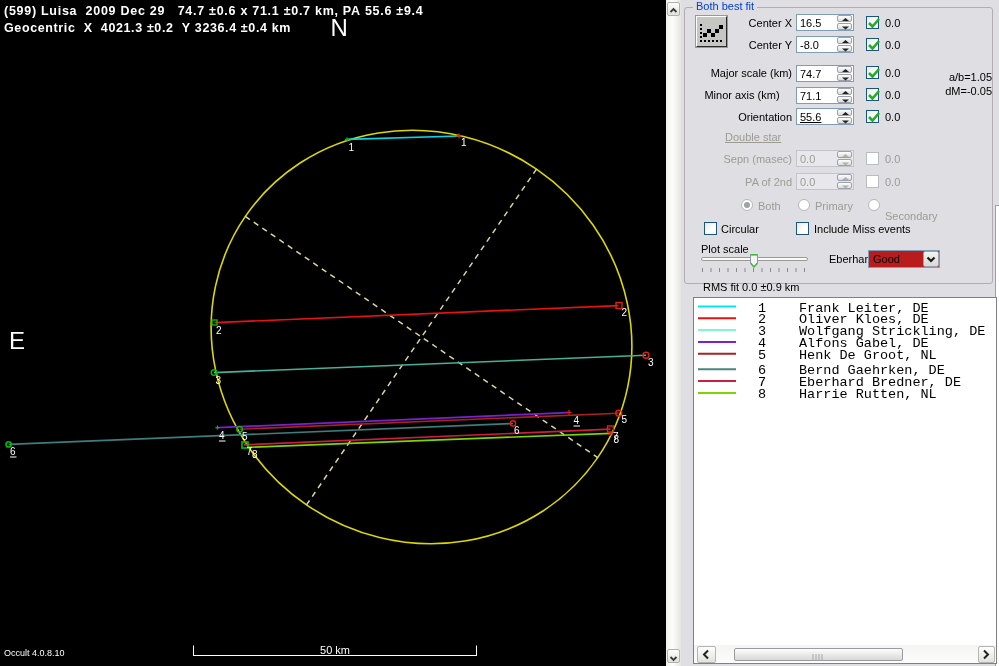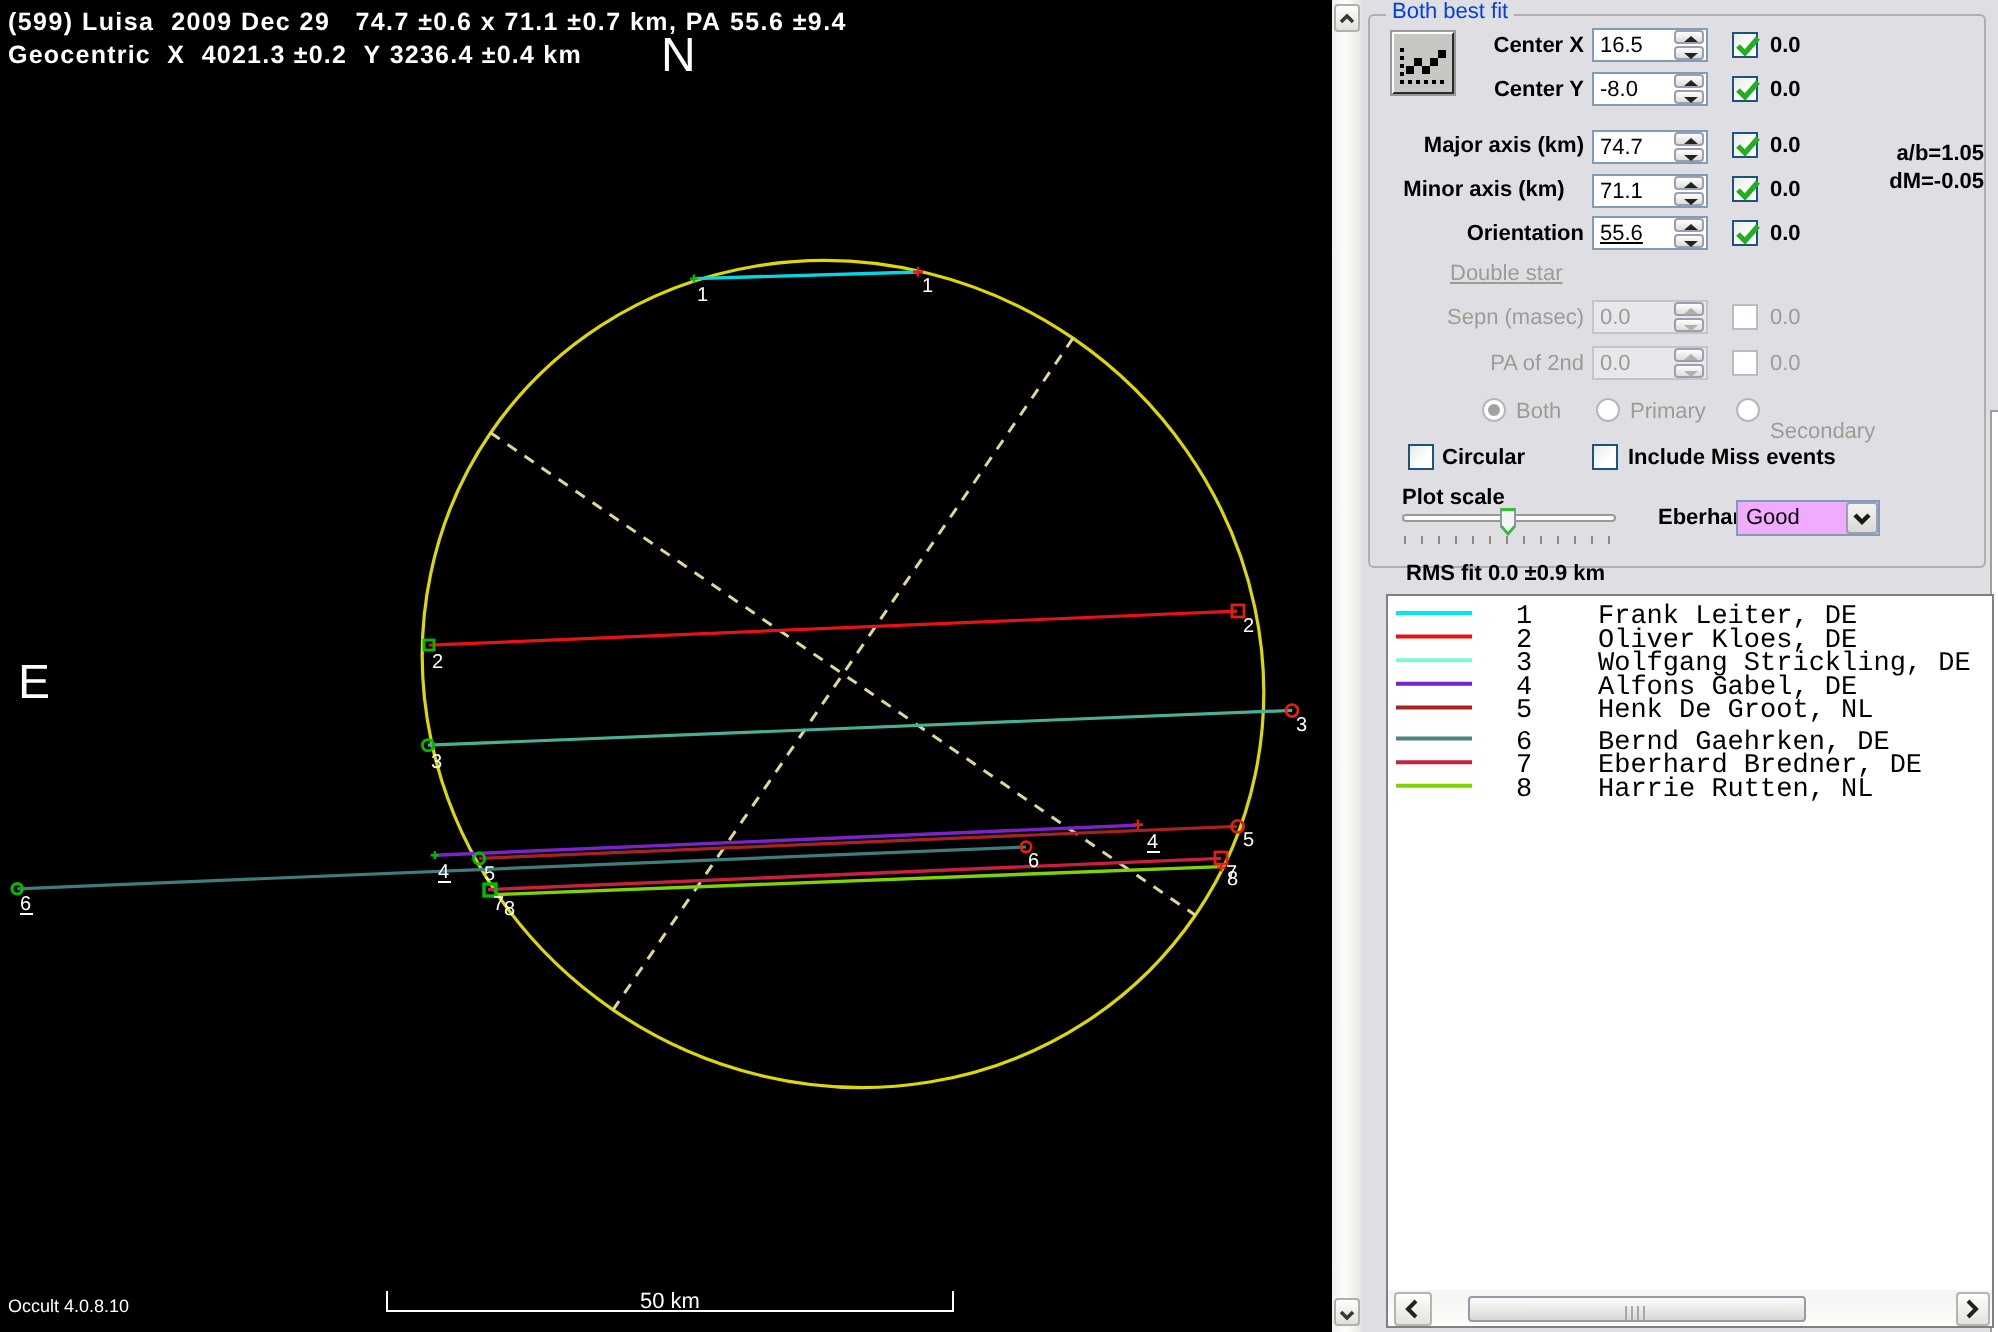--- a/index.html
+++ b/index.html
@@ -1,20 +1,20 @@
 <!DOCTYPE html>
 <html><head>
 <meta charset="utf-8">
 <style>
 html,body{margin:0;padding:0;width:999px;height:666px;overflow:hidden;background:#000;}
 *{box-sizing:border-box;}
 body{font-family:"Liberation Sans",sans-serif;}
 #plot{position:absolute;left:0;top:0;width:666px;height:666px;background:#000;}
 #panel{position:absolute;left:666px;top:0;width:333px;height:666px;background:#dfdee2;}
-.lbl{position:absolute;font-size:11px;color:#000;white-space:nowrap;font-weight:bold;}
+.lbl{position:absolute;font-size:11px;color:#000;white-space:nowrap;}
 .glbl{position:absolute;font-size:11px;color:#9c9c95;white-space:nowrap;}
 .rlabel{text-align:right;}
 .field{position:absolute;width:58px;height:17px;background:#fff;border:1px solid #7f9db9;font-size:11px;color:#000;padding:2px 0 0 3px;}
 .dfield{position:absolute;width:58px;height:17px;background:#e8e7eb;border:1px solid #c4c4cc;font-size:11px;color:#9c9c95;padding:2px 0 0 3px;}
 .spin{position:absolute;width:15px;height:15px;}
 .spbtn{position:absolute;left:0;width:15px;height:7px;background:linear-gradient(#fefefe,#dcdcd8);border:1px solid #9aa0b0;border-radius:2px;}
 .spbtn svg{position:absolute;left:2px;top:1px;}
 .cb{position:absolute;width:13px;height:13px;background:linear-gradient(135deg,#e8e8e4,#fff 60%);border:1px solid #1c5480;}
 .cbd{position:absolute;width:13px;height:13px;background:#fff;border:1px solid #b9bcc2;}
 .ck{position:absolute;left:-1px;top:-2px;}
@@ -137,21 +137,21 @@
           <rect x="18" y="12" width="4" height="4"></rect>
           <rect x="22" y="8" width="4" height="4"></rect>
 </g>
 </svg>
 </div>
 
 <div class="lbl rlabel" style="left:46px;top:16.5px;width:80px;">Center X</div>
 <div class="field" style="left:130px;top:14px;">16.5</div>
 <div class="lbl rlabel" style="left:46px;top:38.5px;width:80px;">Center Y</div>
 <div class="field" style="left:130px;top:36px;">-8.0</div>
-<div class="lbl rlabel" style="left:26px;top:67px;width:100px;">Major axis (km)</div>
+<div class="lbl rlabel" style="left:26px;top:67px;width:100px;">Major scale (km)</div>
 <div class="field" style="left:130px;top:64.5px;">74.7</div>
 <div class="lbl rlabel" style="left:26px;top:89px;width:100px;text-align:center;">Minor axis (km)</div>
 <div class="field" style="left:130px;top:86.5px;">71.1</div>
 <div class="lbl rlabel" style="left:26px;top:110.5px;width:100px;">Orientation</div>
 <div class="field" style="left:130px;top:108px;text-decoration:underline;">55.6</div>
 
 <div class="lbl rlabel" style="left:246px;top:71px;width:80px;">a/b=1.05</div>
 <div class="lbl rlabel" style="left:246px;top:85px;width:80px;">dM=-0.05</div>
 
 <div class="glbl" style="left:59px;top:131px;text-decoration:underline;">Double star</div>
@@ -192,21 +192,21 @@
         <line x1="60" y1="0" x2="60" y2="4"></line>
         <line x1="68.5" y1="0" x2="68.5" y2="4"></line>
         <line x1="77" y1="0" x2="77" y2="4"></line>
         <line x1="85.5" y1="0" x2="85.5" y2="4"></line>
         <line x1="94" y1="0" x2="94" y2="4"></line>
         <line x1="102.5" y1="0" x2="102.5" y2="4"></line>
 </g>
 </svg>
 
 <div class="lbl" style="left:163px;top:253px;">Eberhard</div>
-<div style="position:absolute;left:202px;top:250px;width:72px;height:18px;background:#f0abfc;border:1px solid #7f9db9;font-size:11px;padding:2px 0 0 4px;">Good</div>
+<div style="position:absolute;left:202px;top:250px;width:72px;height:18px;background:#b91c1c;border:1px solid #7f9db9;font-size:11px;padding:2px 0 0 4px;">Good</div>
 <div style="position:absolute;left:257px;top:251px;width:16px;height:16px;background:linear-gradient(#f4f4f2,#d8d8d4);border:1px solid #9aa0b0;border-radius:2px;">
 <svg width="14" height="14">
         <path d="M3.5,5.5 L7,9 L10.5,5.5" fill="none" stroke="#1a1a14" stroke-width="2.2"></path>
       </svg></div>
 
 <div class="lbl" style="left:37px;top:281px;">RMS fit 0.0 ±0.9 km</div>
 
 <div style="position:absolute;left:329px;top:205px;width:4px;height:461px;background:#fff;border-left:1px solid #a0a09a;border-top:1px solid #a0a09a;"></div>
 
 <div style="position:absolute;left:27px;top:297px;width:304px;height:367px;background:#fff;border:1px solid #808080;"></div>

